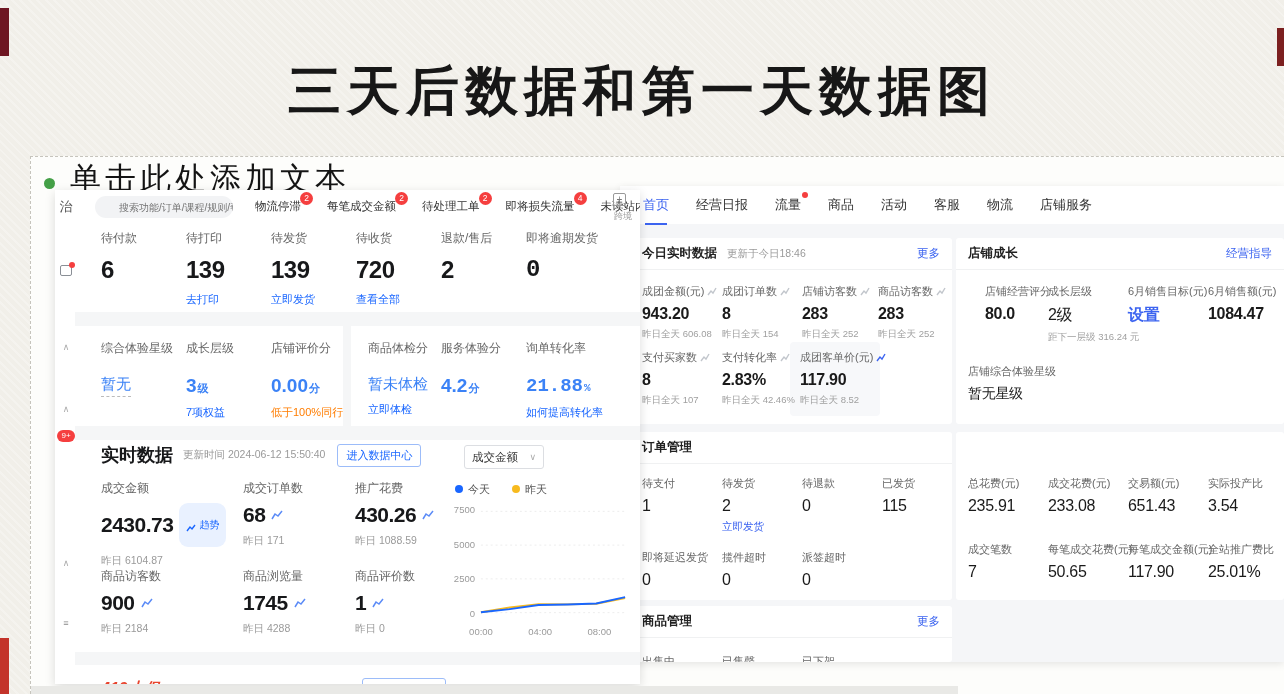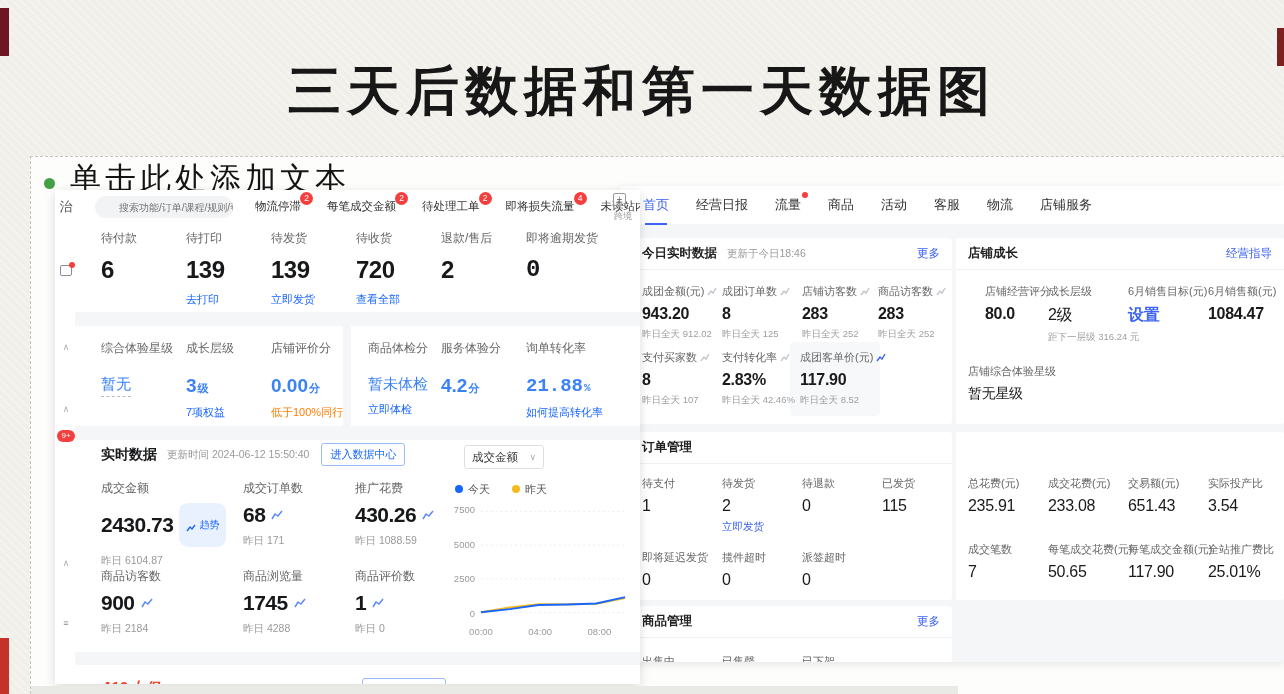--- a/index.html
+++ b/index.html
@@ -42,21 +42,21 @@
   .s-label { font-size:12px; color:#666; }
   .s-value { font-size:24px; font-weight:700; color:#17181a; margin-top:9px; letter-spacing:-.5px; }
   .s-link  { font-size:11px; color:#1966ff; margin-top:8px; cursor:pointer; }
   .s-link.warn { color:#ff7d00; }
   .q-value { font-size:19px; font-weight:700; color:#3b82f6; margin-top:18px; }
   .q-value .unit { font-size:11px; font-weight:700; margin-left:1px; }
   .q-value.plain { font-weight:400; font-size:15px; border-bottom:1px dashed #bbb; display:inline-block; padding-bottom:2px; }
   .v-divider { position:absolute; left:288px; top:136px; width:8px; height:112px; background:#f5f6f7; }
 
   .rt-header { position:absolute; left:46px; top:253px; display:flex; align-items:center; }
-  .rt-title { font-size:14px; font-weight:700; color:#17181a; }
+  .rt-title { font-size:18px; font-weight:700; color:#17181a; }
   .rt-update { font-size:10.5px; color:#9a9a9a; margin-left:10px; }
   .rt-btn { margin-left:12px; font-size:11px; color:#1966ff; border:1px solid #9cbcf9; border-radius:3px; padding:3px 8px; cursor:pointer; background:#fff; }
   .rt-col { position:absolute; width:135px; }
   .rt-label { font-size:12px; color:#666; }
   .rt-value { display:flex; align-items:center; margin-top:6px; }
   .rt-num { font-size:21px; font-weight:700; color:#17181a; letter-spacing:-.5px; }
   .rt-sub { font-size:10.5px; color:#9a9a9a; margin-top:7px; }
   .trend-pill { display:inline-flex; align-items:flex-end; margin-left:6px; background:#e9f1ff; color:#1966ff;
     font-size:10px; border-radius:9px; padding:15px 7px; gap:3px; cursor:pointer; }
   .mini-trend { width:12px; height:10px; margin-left:6px; cursor:pointer; }
@@ -139,31 +139,31 @@
       </div>
       <div class="hl-box" style="left:160px;top:104px;width:90px;height:74px;"></div>
       <div class="m-col" style="left:12px;top:46px;">
         <div class="m-label">
             <span>成团金额(元)</span>
             <svg class="m-ico" viewBox="0 0 10 9">
               <polyline points="1,8 4,4 6,6 9,1" fill="none" stroke="#c2c6cc" stroke-width="1.4"></polyline>
             </svg>
           </div>
         <div class="m-value">943.20</div>
-        <div class="m-sub">昨日全天 912.02</div>
+        <div class="m-sub">昨日全天 606.08</div>
       </div>
       <div class="m-col" style="left:92px;top:46px;">
         <div class="m-label">
             <span>成团订单数</span>
             <svg class="m-ico" viewBox="0 0 10 9">
               <polyline points="1,8 4,4 6,6 9,1" fill="none" stroke="#c2c6cc" stroke-width="1.4"></polyline>
             </svg>
           </div>
         <div class="m-value">8</div>
-        <div class="m-sub">昨日全天 125</div>
+        <div class="m-sub">昨日全天 154</div>
       </div>
       <div class="m-col" style="left:172px;top:46px;">
         <div class="m-label">
             <span>店铺访客数</span>
             <svg class="m-ico" viewBox="0 0 10 9">
               <polyline points="1,8 4,4 6,6 9,1" fill="none" stroke="#c2c6cc" stroke-width="1.4"></polyline>
             </svg>
           </div>
         <div class="m-value">283</div>
         <div class="m-sub">昨日全天 252</div>

